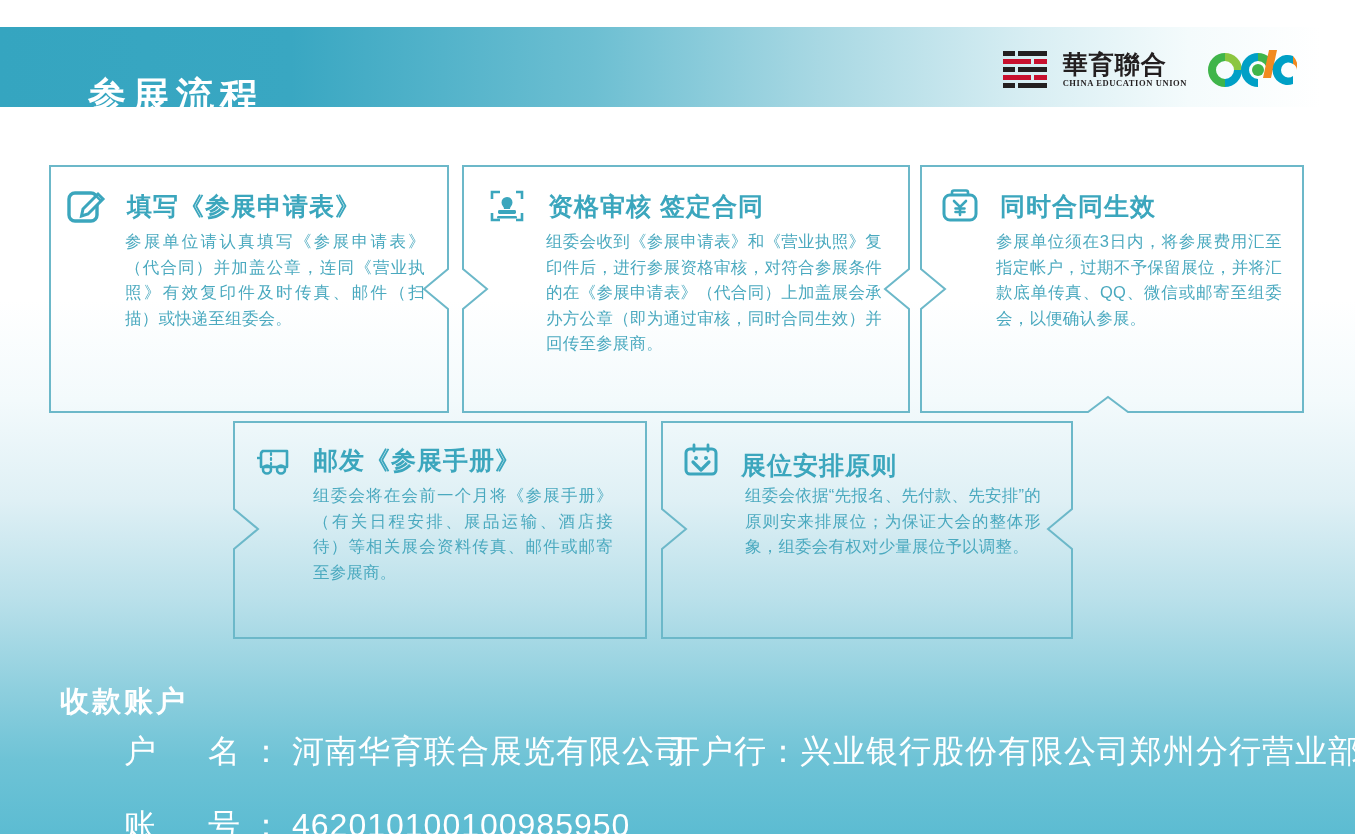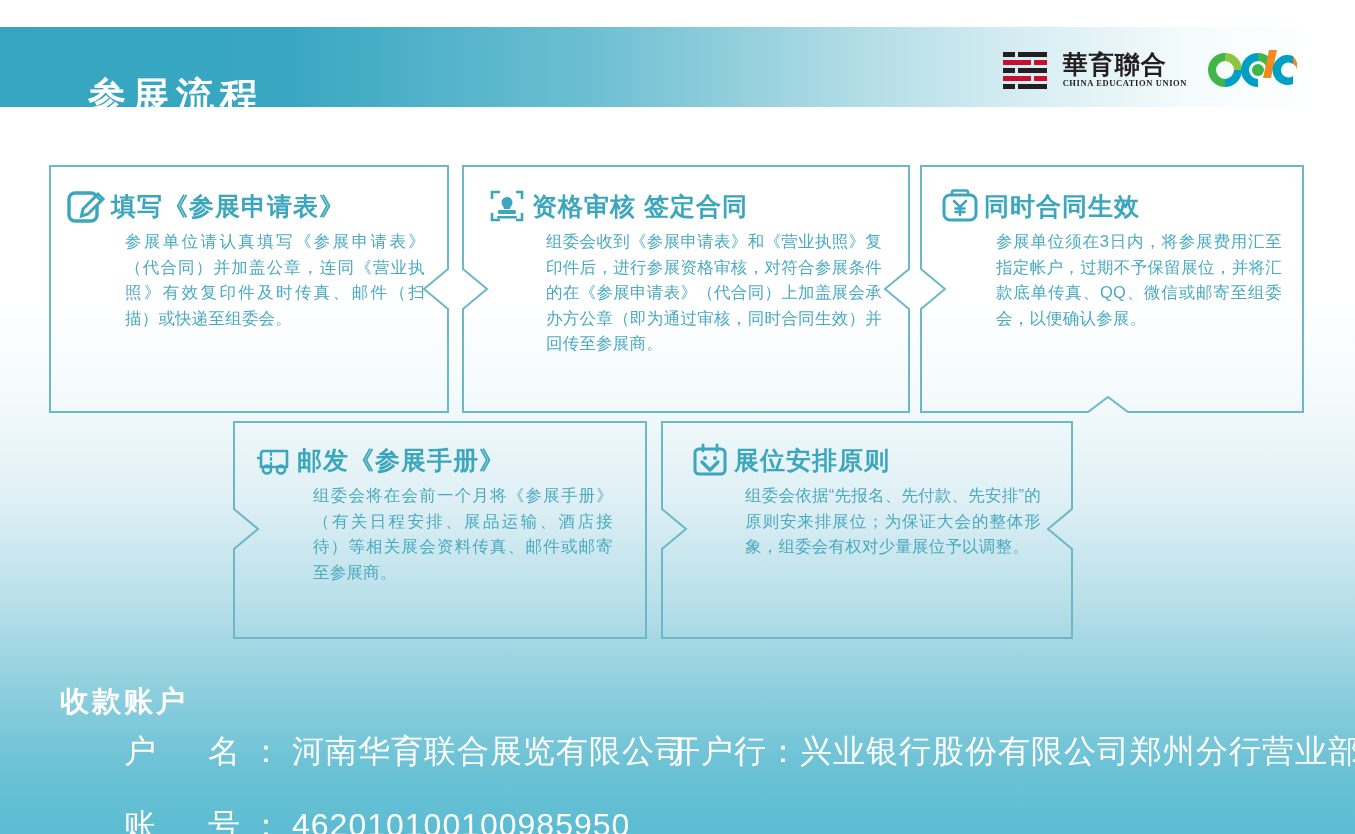--- a/index.html
+++ b/index.html
@@ -29,39 +29,39 @@
     position:absolute;left:88px;top:50px;
     font-size:38px;font-weight:bold;color:#ffffff;
     letter-spacing:6px;line-height:38px;
   }
 
   
   .logo-wrap{
     position:absolute;right:58px;top:48px;
     display:flex;align-items:center;gap:14px;
   }
-  .logo-ceu{display:flex;align-items:center;gap:16px;}
+  .logo-ceu{display:flex;align-items:flex-start;gap:16px;}
   .ceu-bars{display:flex;flex-direction:column;gap:3px;width:44px;}
   .ceu-bars .row{display:flex;gap:3px;height:5px;}
   .ceu-bars .seg{background:#231f20;flex:1;}
   .ceu-bars .seg.red{background:#c8102e;}
   .ceu-bars .seg.wide{flex:2.2;}
   .ceu-text{display:flex;flex-direction:column;}
   .ceu-cn{font-size:25px;font-weight:bold;color:#231f20;letter-spacing:1px;line-height:27px;
           font-family:"DejaVu Sans","Liberation Sans",sans-serif;}
   .ceu-en{font-size:8.5px;font-weight:bold;color:#231f20;letter-spacing:0.6px;
           font-family:"Liberation Serif",serif;line-height:11px;}
   .logo-cdc{position:relative;width:96px;height:44px;}
 
   
   .card{position:absolute;}
   .card-svg{position:absolute;left:0;top:0;}
   .card-inner{position:absolute;left:0;top:0;width:100%;height:100%;}
   .card-head{
-    position:absolute;display:flex;align-items:center;gap:4px;
+    position:absolute;display:flex;align-items:center;gap:20px;
   }
   .card-title{
     font-size:25px;font-weight:bold;color:#3ba6bd;
     letter-spacing:1px;line-height:28px;white-space:nowrap;
   }
   .card-body{
     position:absolute;
     font-size:16.5px;color:#4aa9bf;line-height:25.5px;
     letter-spacing:0.2px;text-align:justify;
   }
@@ -78,21 +78,21 @@
 
   #card3{left:920px;top:165px;width:384px;height:248px;}
   #card3 .card-head{left:20px;top:22px;}
   #card3 .card-body{left:76px;top:64px;width:286px;}
 
   #card4{left:233px;top:421px;width:414px;height:218px;}
   #card4 .card-head{left:20px;top:20px;}
   #card4 .card-body{left:80px;top:62px;width:300px;}
 
   #card5{left:661px;top:421px;width:412px;height:218px;}
-  #card5 .card-head{left:29px;top:20px;}
+  #card5 .card-head{left:20px;top:20px;align-items:flex-end;}
   #card5 .card-body{left:84px;top:62px;width:296px;}
 
   
   .footer{position:absolute;left:0;top:664px;width:1355px;height:170px;}
   .footer-title{
     position:absolute;left:60px;top:18px;
     font-size:29px;font-weight:bold;color:#ffffff;letter-spacing:3px;
   }
   .f-row{position:absolute;color:#ffffff;font-size:32px;letter-spacing:1px;white-space:nowrap;}
   #f-name{left:124px;top:66px;}

